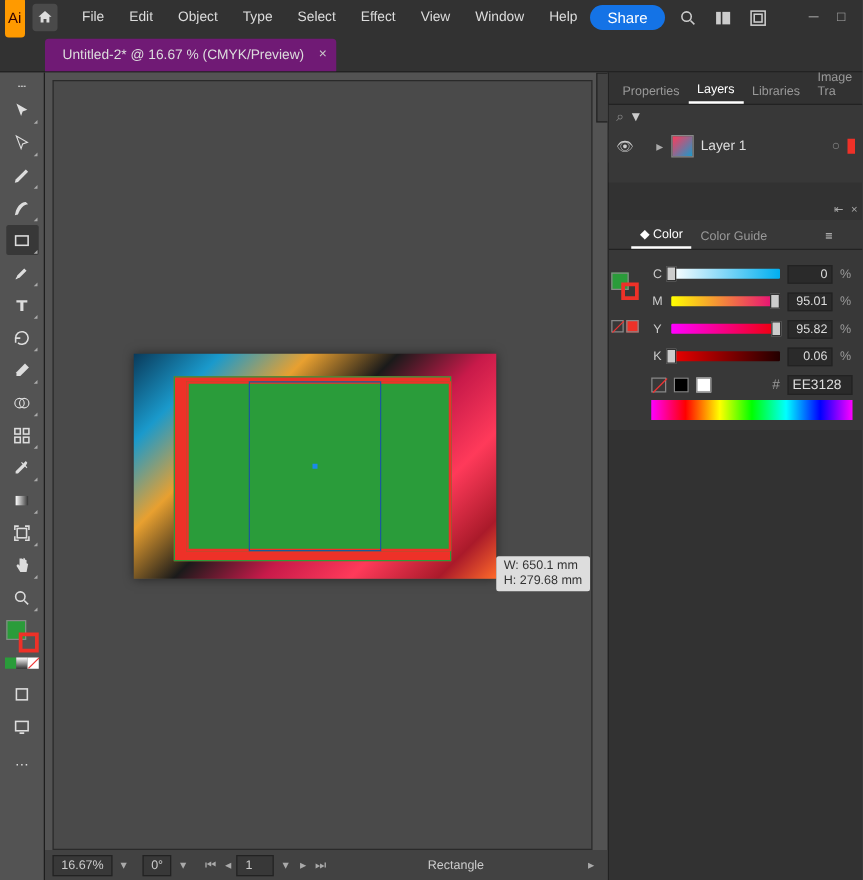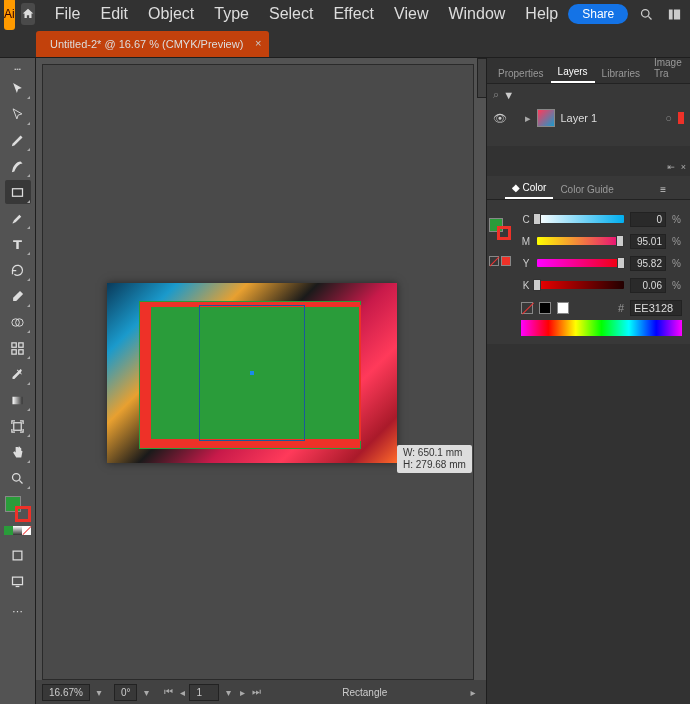--- a/index.html
+++ b/index.html
@@ -2,29 +2,29 @@
 <html><head>
 <meta charset="utf-8">
 <style>
   * { box-sizing: border-box; margin: 0; padding: 0; font-family: "Segoe UI", Arial, sans-serif; }
   body { width: 690px; height: 704px; background: #323232; overflow: hidden; color: #ccc; font-size: 11px; }
   
   
   .menubar { height: 28px; background: #323232; display: flex; align-items: center; padding: 0 4px; }
   .ai-logo { width: 20px; height: 32px; background: #ff9a00; color: #300; font-weight: normal; font-size: 12px; display: flex; align-items: center; justify-content: center; border-radius: 3px; margin-right: 6px; }
   .home-btn { width: 26px; height: 22px; background: #4a4a4a; border-radius: 3px; display: flex; align-items: center; justify-content: center; margin-right: 10px; cursor: pointer; }
-  .menu-item { padding: 0 10px; color: #ddd; font-size: 16px; cursor: pointer; height: 100%; display: flex; align-items: center; }
+  .menu-item { padding: 0 10px; color: #ddd; font-size: 11px; cursor: pointer; height: 100%; display: flex; align-items: center; }
   .menubar-right { margin-left: auto; display: flex; align-items: center; gap: 8px; padding-right: 6px; }
   .share-btn { background: #1473e6; color: #fff; padding: 3px 14px; border-radius: 12px; font-size: 12px; cursor: pointer; }
   .icon-btn { width: 20px; height: 20px; display: flex; align-items: center; justify-content: center; cursor: pointer; color: #ccc; }
   .win-btn { width: 14px; height: 14px; display: flex; align-items: center; justify-content: center; color: #aaa; cursor: pointer; }
   
   
   .tabbar { height: 30px; background: #323232; display: flex; align-items: flex-end; padding-left: 36px; border-bottom: 1px solid #1e1e1e; }
-  .doc-tab { background: #c2410c; padding: 6px 26px 6px 14px; font-size: 11px; color: #ddd; position: relative; height: 26px; display: flex; align-items: center; border-top-left-radius: 3px; border-top-right-radius: 3px; }
+  .doc-tab { background: #701a75; padding: 6px 26px 6px 14px; font-size: 11px; color: #ddd; position: relative; height: 26px; display: flex; align-items: center; border-top-left-radius: 3px; border-top-right-radius: 3px; }
   .doc-tab-close { position: absolute; right: 8px; top: 6px; font-size: 11px; color: #ccc; cursor: pointer; }
   
   
   .main { display: flex; height: 646px; }
   
   
   .tools { width: 36px; background: #535353; display: flex; flex-direction: column; align-items: center; padding-top: 6px; gap: 2px; border-right: 1px solid #1e1e1e; }
   .tool { width: 26px; height: 24px; display: flex; align-items: center; justify-content: center; cursor: pointer; color: #ddd; position: relative; border-radius: 2px; }
   .tool.active { background: #383838; }
   .tool svg { width: 15px; height: 15px; }

